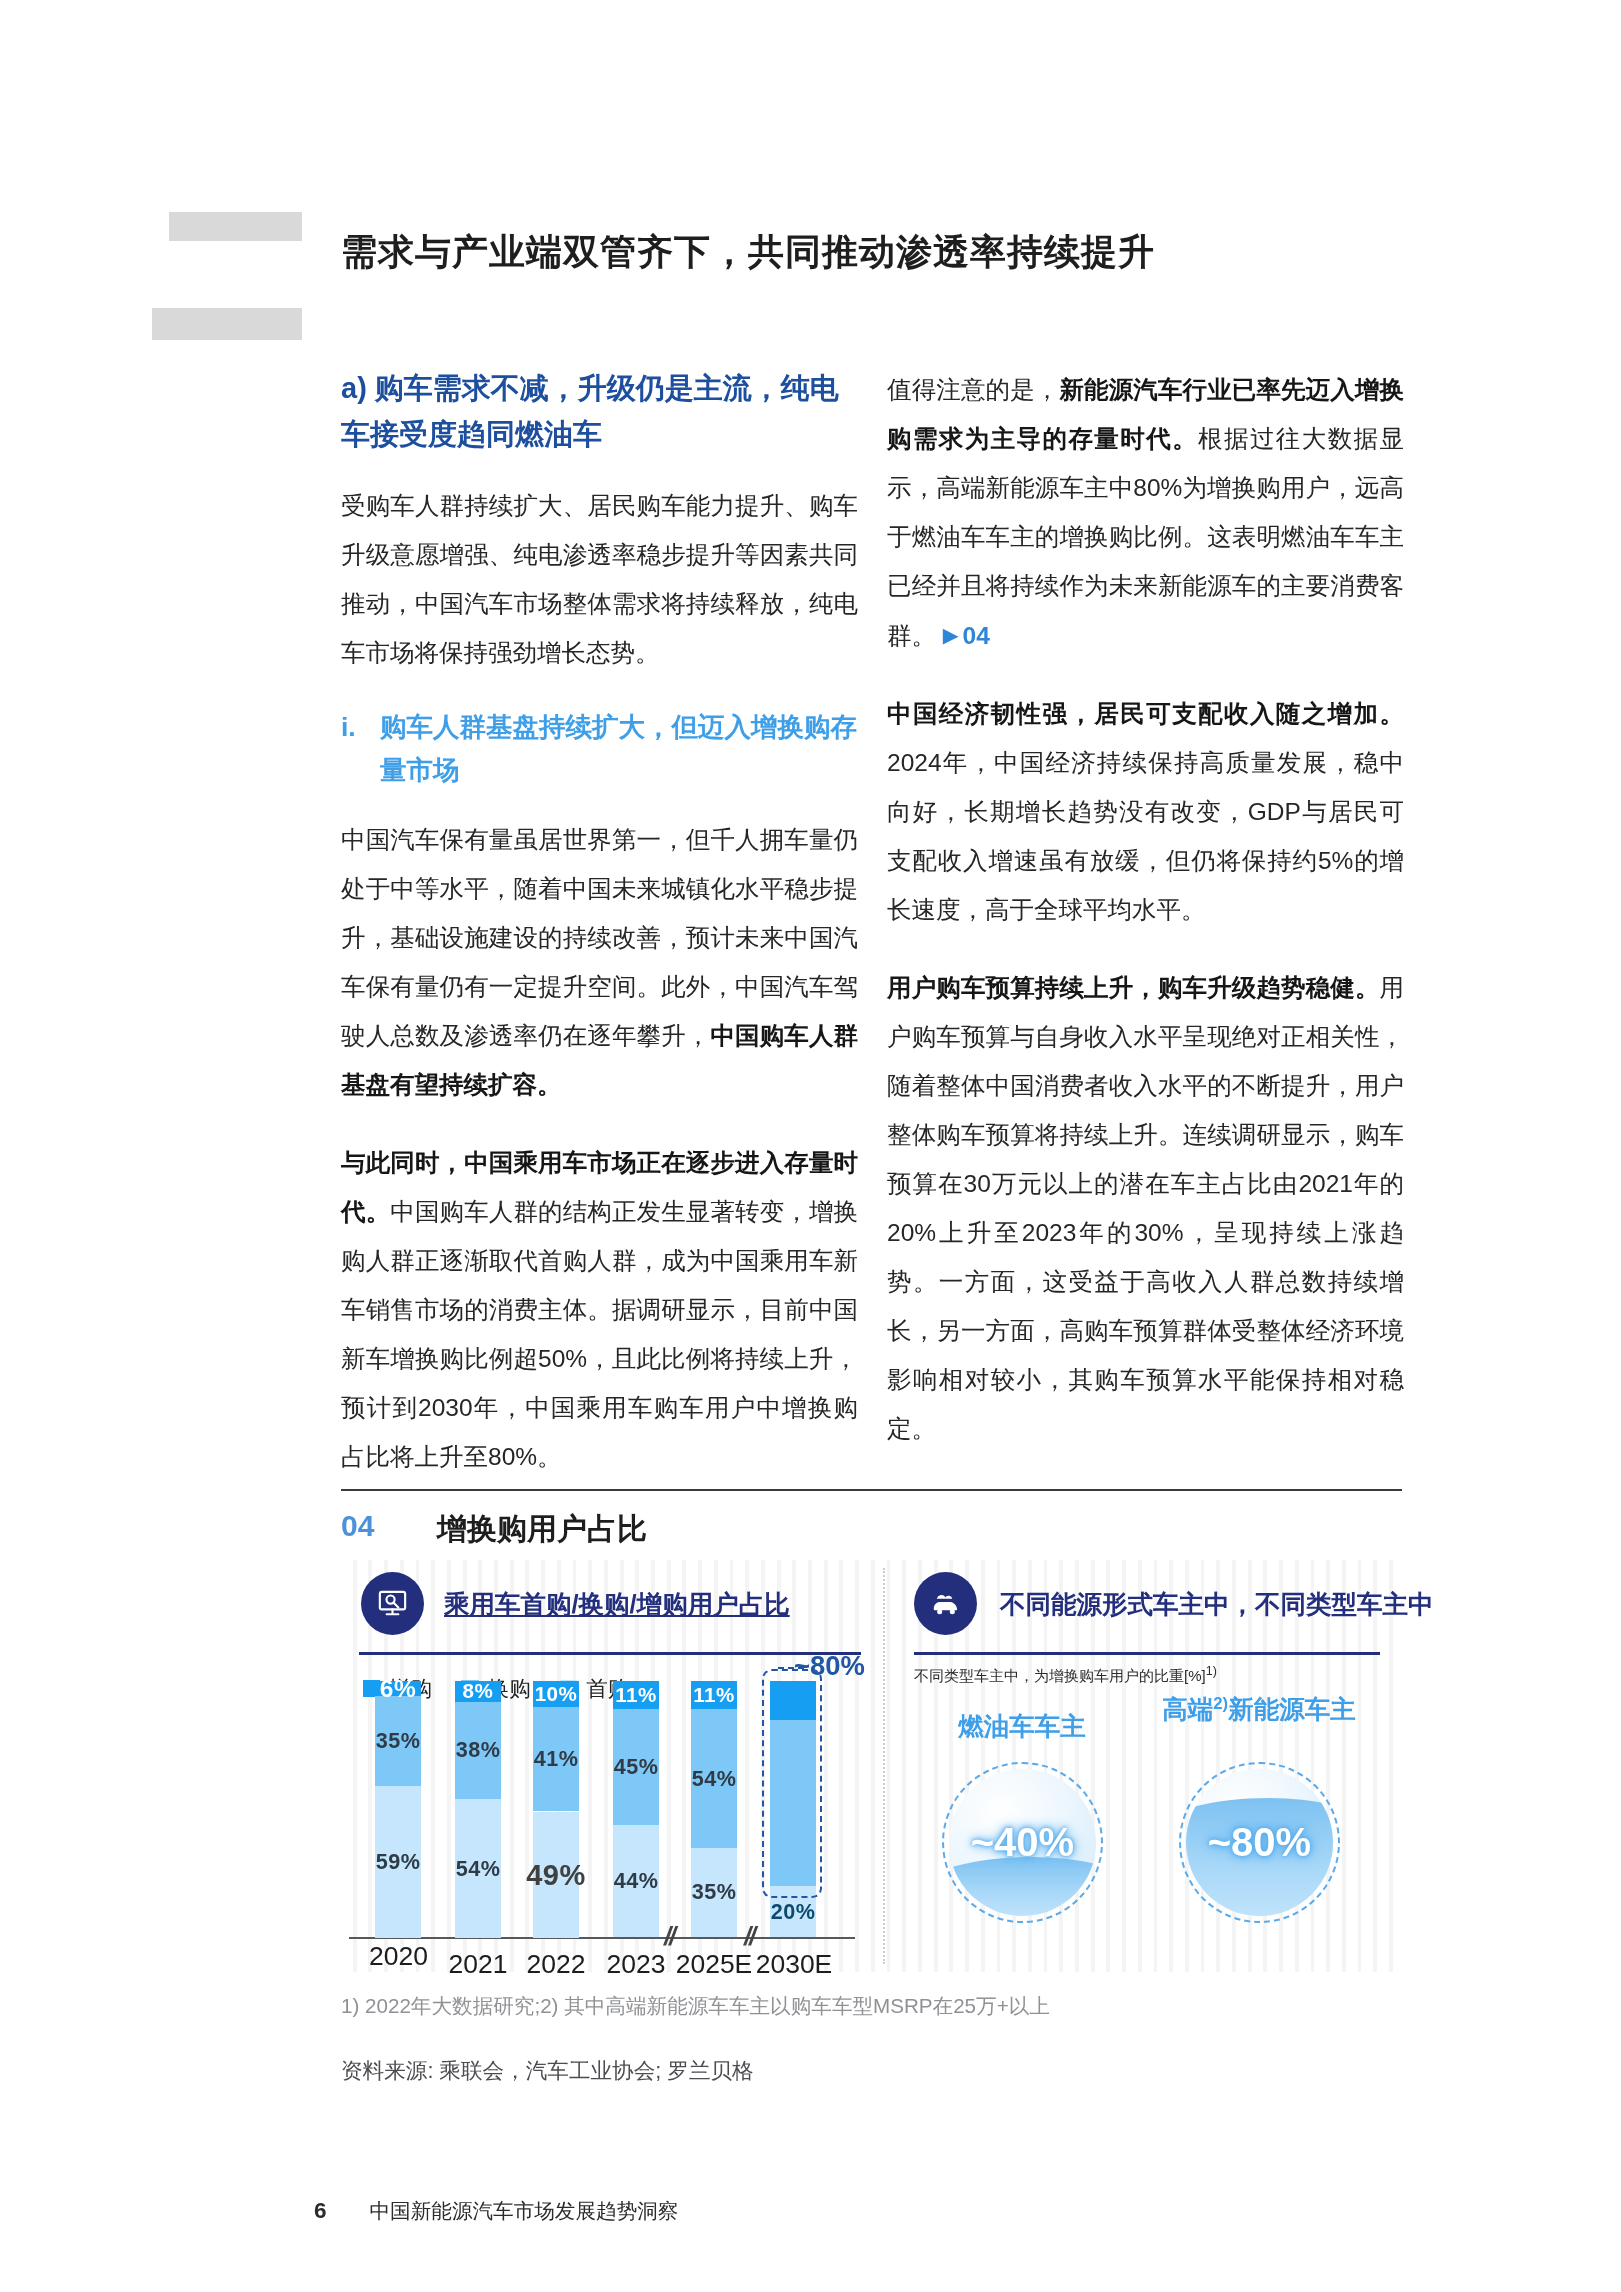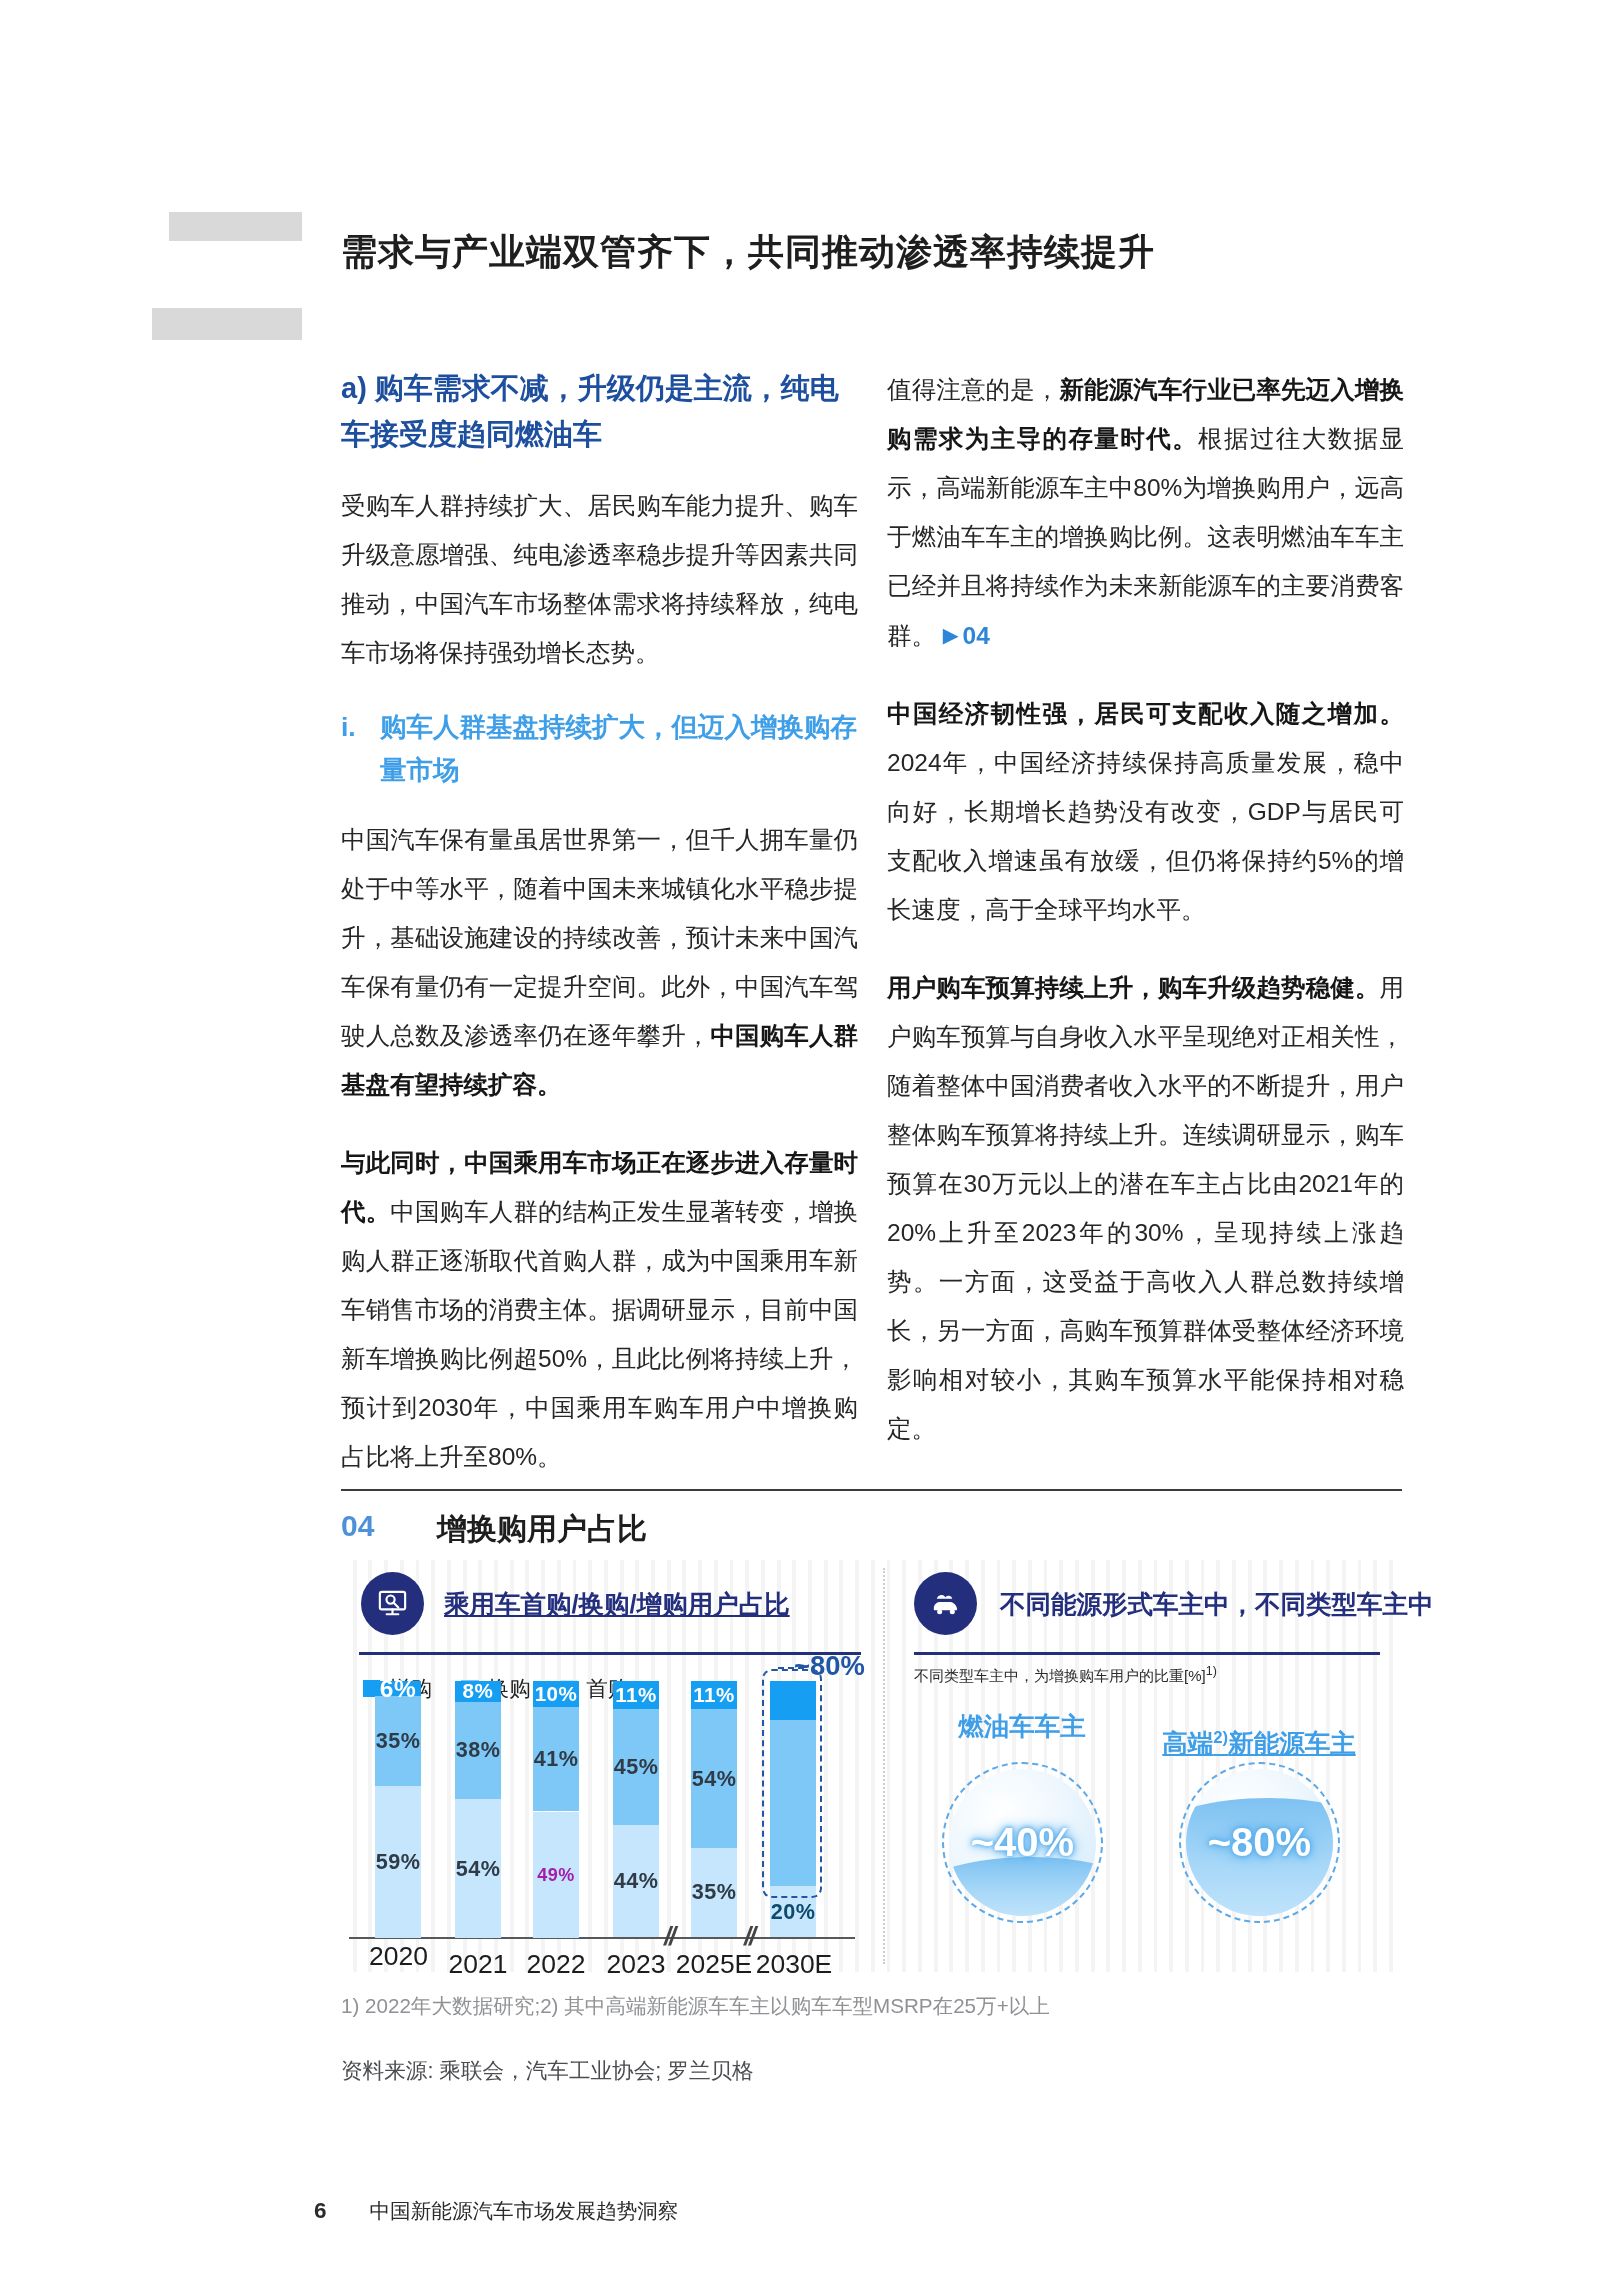--- a/index.html
+++ b/index.html
@@ -140,21 +140,21 @@
       <span>不同类型车主中，为增换购车用户的比重[%]</span><sup>1)</sup>
     </div>
     <div id="gauge-plot">
         <div class="gauge-label" style="left: 534px; top: 149px; width: 294px;"><span>燃油车车主</span></div>
         <div class="gauge-wrap" style="left: 601px; top: 202px;">
           <div class="gauge">
             <div class="water" style="height: 40%;"></div>
             <div class="gauge-value">~40%</div>
           </div>
         </div>
-        <div class="gauge-label" style="left: 771px; top: 166px; width: 294px; text-decoration: underline;"><span>高端</span><sup style="font-size: 16.7px;">2)</sup><span>新能源车主</span></div>
+        <div class="gauge-label" style="left: 771px; top: 132px; width: 294px;"><span>高端</span><sup style="font-size: 16.7px;">2)</sup><span>新能源车主</span></div>
         <div class="gauge-wrap" style="left: 838px; top: 202px;">
           <div class="gauge">
             <div class="water" style="height: 80%;"></div>
             <div class="gauge-value">~80%</div>
           </div>
         </div>
       </div>
   <div class="axis-line" style="left: 7.8px; top: 377px; width: 506px;"></div>
       <div class="bar-seg" style="left: 34px; top: 226px; width: 46px; height: 152px; background: rgb(197, 230, 252);">
         <span class="seg-label" style="color: rgb(47, 59, 70); font-size: 21.6px;">59%</span>
@@ -170,21 +170,21 @@
         <span class="seg-label" style="color: rgb(47, 59, 70); font-size: 21.6px;">54%</span>
       </div>
       <div class="bar-seg" style="left: 114px; top: 141px; width: 46px; height: 98px; background: rgb(126, 200, 247);">
         <span class="seg-label" style="color: rgb(47, 59, 70); font-size: 21.6px;">38%</span>
       </div>
       <div class="bar-seg" style="left: 114px; top: 121px; width: 46px; height: 20.6px; background: rgb(22, 158, 242);">
         <span class="seg-label" style="color: rgb(255, 255, 255); font-size: 20.6px;">8%</span>
       </div>
       <div class="year-label" style="left: 78px; top: 389px; width: 118px;">2021</div>
       <div class="bar-seg" style="left: 192px; top: 252px; width: 46px; height: 126px; background: rgb(197, 230, 252);">
-        <span class="seg-label" style="color: #a21caf; font-size: 18px;">49%</span>
+        <span class="seg-label" style="color: #404040; font-size: 29px;">49%</span>
       </div>
       <div class="bar-seg" style="left: 192px; top: 146px; width: 46px; height: 105px; background: rgb(126, 200, 247);">
         <span class="seg-label" style="color: rgb(47, 59, 70); font-size: 21.6px;">41%</span>
       </div>
       <div class="bar-seg" style="left: 192px; top: 121px; width: 46px; height: 26px; background: rgb(22, 158, 242);">
         <span class="seg-label" style="color: rgb(255, 255, 255); font-size: 20.6px;">10%</span>
       </div>
       <div class="year-label" style="left: 156px; top: 389px; width: 118px;">2022</div>
       <div class="bar-seg" style="left: 272px; top: 264px; width: 46px; height: 113px; background: rgb(197, 230, 252);">
         <span class="seg-label" style="color: rgb(47, 59, 70); font-size: 21.6px;">44%</span>

